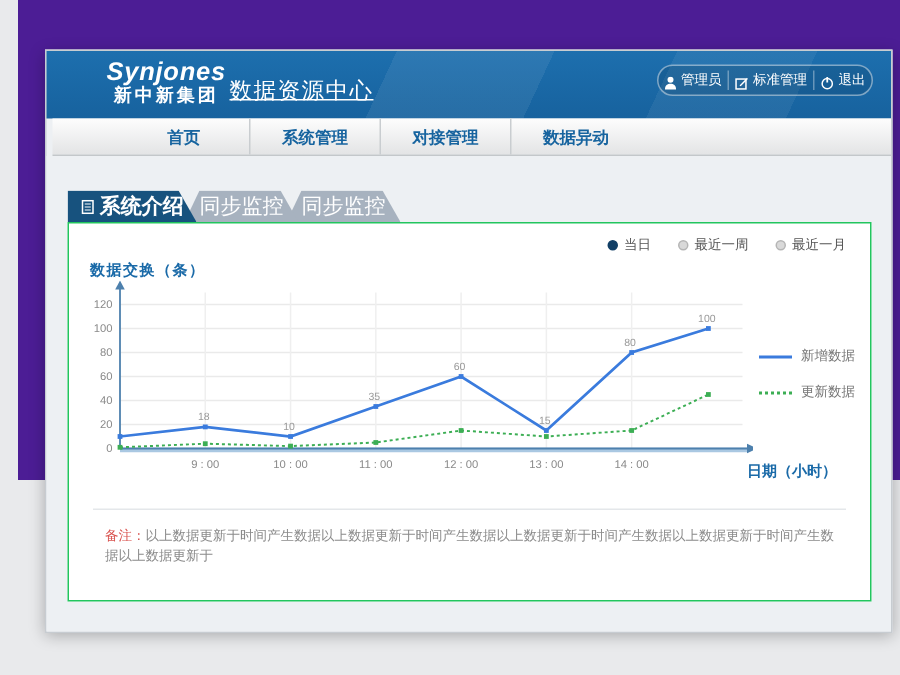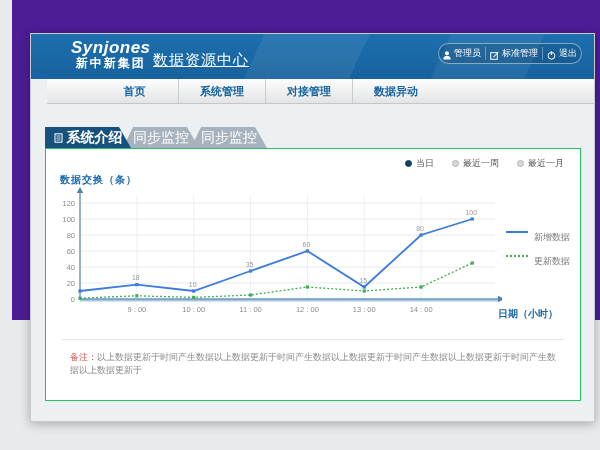--- a/index.html
+++ b/index.html
@@ -21,21 +21,21 @@
   .brand-name { font-size:17px; font-weight:bold; font-style:italic; letter-spacing:0.5px; display:block; }
   .brand-sub { font-size:12px; font-weight:bold; letter-spacing:2px; display:block; }
   .app-title { position:absolute; left:122px; top:17px; font-size:15px; letter-spacing:1px;text-decoration:underline; }
   .user-pill { position:absolute; right:12px; top:9px; height:21px; display:flex; align-items:center;
     border:1px solid rgba(255,255,255,0.45); background:rgba(0,0,0,0.10); border-radius:11px; font-size:9px; }
   .pill-item { display:flex; align-items:flex-end; gap:3px; padding:0 4px; height:13px; cursor:pointer; }
   .pill-item + .pill-item { border-left:1px solid rgba(255,255,255,0.35); }
   .pill-item svg { display:block; }
 
   
-  .nav { position:absolute; left:16px; top:45px; right:0; height:25px;
+  .nav { position:absolute; left:4px; top:45px; right:0; height:25px;
     background:linear-gradient(#fdfdfd,#e3e4e5); border-bottom:1px solid #c3c7ca; display:flex; align-items:stretch; padding-left:44px; }
   .nav-item { width:87px; display:flex; align-items:center; justify-content:center;
     color:#17649f; font-size:11px; font-weight:bold; cursor:pointer; position:relative; }
   .nav-item + .nav-item { border-left:1px solid #c9cdd0; }
 
   
   .content { position:absolute; left:0; top:70px; right:0; bottom:0; background:#edf0f3; }
 
   .tabs { position:absolute; left:14px; top:23px; height:21px; display:flex; }
   .tab { height:21px; display:flex; align-items:center; justify-content:center; gap:4px;
@@ -52,21 +52,21 @@
   .radio-row { position:absolute; top:8px; right:16px; display:flex; gap:18px; font-size:9px; color:#555; }
   .radio-opt { display:flex; align-items:center; gap:4px; cursor:pointer; }
   .dot { width:7px; height:7px; border-radius:50%; background:#d9d9d9; border:1px solid #b5b5b5; }
   .dot.sel { background:#123f66; border-color:#123f66; }
 
   .ylabel { position:absolute; left:14px; top:24px; font-size:10px; font-weight:bold; color:#1a6aa8; letter-spacing:1px; }
   .chart-wrap { position:absolute; left:6px; top:38px; }
   .xlabel { position:absolute; left:452px; top:158px; font-size:10px; font-weight:bold; color:#1a6aa8; }
 
   .legend { position:absolute; left:460px; top:82px; display:flex; flex-direction:column; gap:11px; }
-  .legend-row { display:flex; align-items:flex-start; gap:6px; font-size:9px; color:#777; }
+  .legend-row { display:flex; align-items:center; gap:6px; font-size:9px; color:#777; }
   .sample { width:22px; height:0; }
   .sample.solid { border-top:2px solid #3a7bdd; }
   .sample.dotted { border-top:2px dotted #3cae54; }
 
   .divider { position:absolute; left:16px; right:16px; top:190px; border-top:1px solid #e4e7ea; }
   .note { position:absolute; left:24px; right:20px; top:202px; font-size:9px; color:#8b8b8b; line-height:1.4; }
   .note .red { color:#d9534f; }
 </style>
 </head>
 <body>

